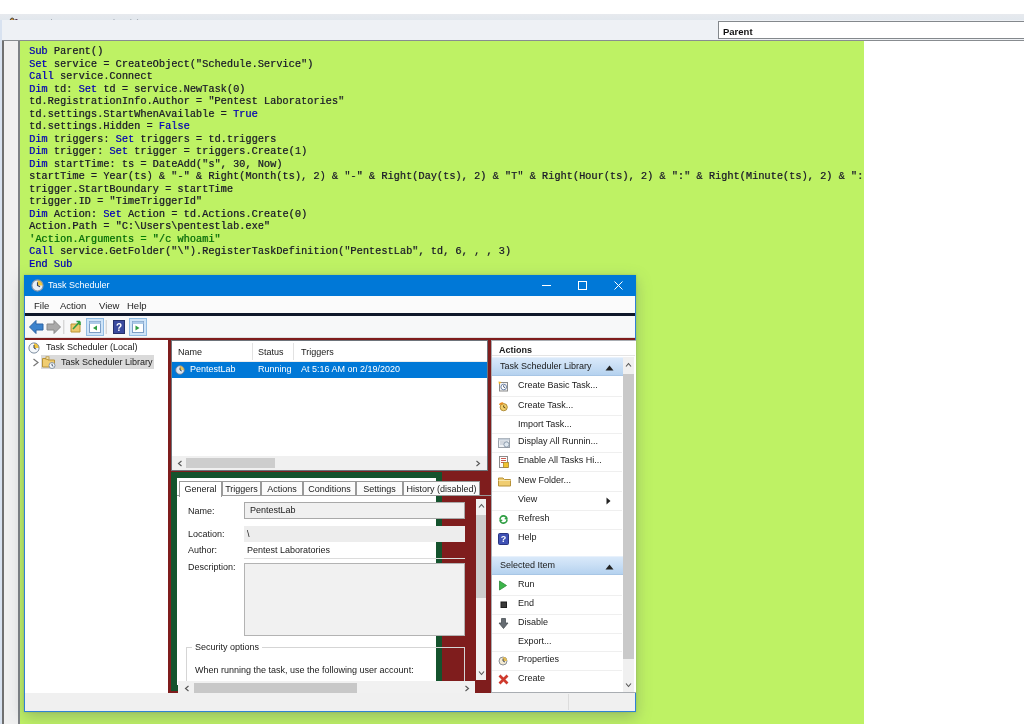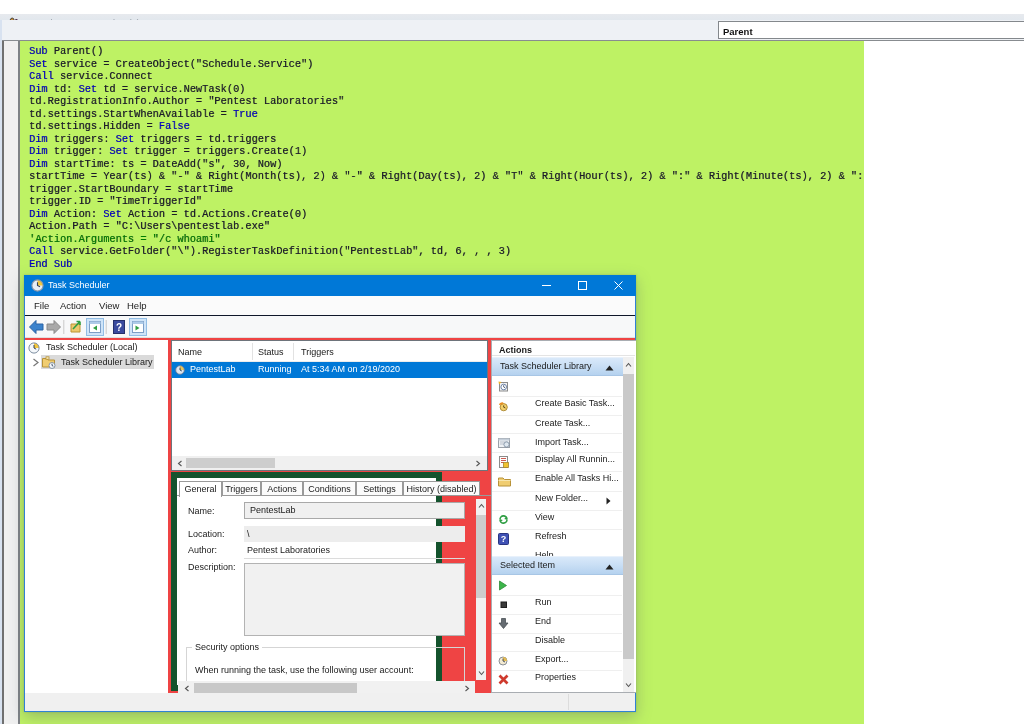--- a/index.html
+++ b/index.html
@@ -24,46 +24,46 @@
   #margin-strip { left:4px; top:41px; width:14px; height:683px; background:#f0f0f0; }
   #margin-line { left:18px; top:41px; width:2px; height:683px; background:#7e8286; }
   #code-area { left:20px; top:41px; width:844px; height:683px; background:#bef264; overflow:hidden; }
   #code { position:absolute; left:9px; top:4px;
     font-family:"Liberation Mono", monospace; font-size:10.3px; line-height:12.5px;
     color:#1c1c28; white-space:pre; text-shadow:0.45px 0 0 rgba(28,28,46,0.6); }
   #code .k { color:#0000cd; }
   #code .c { color:#007d00; }
   
   #ts { left:24px; top:275px; width:612px; height:437px; border:1px solid #2f81d5;
-    background:#ef4444; box-shadow:0 5px 14px rgba(80,90,100,.35), 0 0 2px rgba(90,100,110,.3); }
+    background:#7f1d1d; box-shadow:0 5px 14px rgba(80,90,100,.35), 0 0 2px rgba(90,100,110,.3); }
   #ts .abs { position:absolute; }
   #ts-titlebar { left:-1px; top:-1px; width:612px; height:21px; background:#0078d7; }
   #ts-title-txt { position:absolute; left:24px; top:5px; font-size:9px; color:#fff; }
   #ts-menubar { left:0; top:20px; width:610px; height:20px; background:#fbfbfb;
-    border-bottom:1px solid #0f172a; font-size:9.5px; color:#222;padding-left:36px; }
+    border-bottom:3px solid #0f172a; font-size:9.5px; color:#222;padding-left:36px; }
   #ts-menubar span { position:absolute; top:4px; }
   #ts-toolbar { left:0; top:40px; width:610px; height:22px; background:#f7f8f9;
     border-bottom:1px solid #e0e0e0; }
   
   #tree { left:0; top:64px; width:143px; height:354px; background:#fff;
     border-bottom:1px solid #d9d9d9; font-size:9px; color:#1a1a1a; }
   
   #listpane { left:146px; top:64px; width:317px; height:131px; background:#fff;
     border:1px solid #6e747b; font-size:9px; color:#1a1a1a; }
   
   #propspane { left:146px; top:196px; width:271px; height:219px; background:#fff;
     border:6px solid #14532d; font-size:9px; color:#1a1a1a; }
   
   #actions { left:466px; top:64px; width:145px; height:353px; background:#fff; overflow:hidden;
     border:1px solid #a9adb2; border-right:none; font-size:9px; color:#1a1a1a; }
   #ts-status { left:0; top:417px; width:610px; height:18px; background:#f0f0f0; }
   .tab { position:absolute; top:3px; height:15px; background:#fbfbfb;
     border:1px solid #9a9a9a; text-align:center; padding-top:2px; font-size:9px; }
   .aitem { position:absolute; left:0; width:130px; height:19px; }
-  .aitem span { position:absolute; left:26px; top:21px;margin-left:17px; }
+  .aitem span { position:absolute; left:26px; top:3px; }
   .aitem svg { position:absolute; left:6px; top:4px; }
   .asep { position:absolute; left:0; width:130px; height:1px; background:#efefef; }
   .ahdr { position:absolute; left:0; width:131px; height:19px;
     background:linear-gradient(180deg,#d9e9fa 0%,#cadff5 45%,#b5d2ef 100%);
     border-top:1px solid #e8f1fb; border-bottom:1px solid #a8c6e5; }
   .ahdr span { position:absolute; left:8px; top:3px; }
   .ahdr svg { position:absolute; right:9px; top:7px; }
 </style>
 </head>
 <body>
@@ -179,21 +179,21 @@
     <div style="position:absolute;left:0;top:20px;width:315px;height:1px;background:#ececec"></div>
     <div style="position:absolute;left:0;top:21px;width:315px;height:16px;background:#0078d7;color:#fff">
       <svg style="position:absolute;left:3px;top:3px" width="10" height="10" viewBox="0 0 10 10">
         <circle cx="5" cy="5" r="4.3" fill="#dce6f0"></circle>
         <path d="M5 5 L5 0.7 A4.3 4.3 0 0 1 9.3 5 Z" fill="#e8c75a"></path>
         <circle cx="5" cy="5" r="4.3" fill="none" stroke="#6b7a94" stroke-width="0.9"></circle>
         <path d="M5 2.6 L5 5 L6.8 6" fill="none" stroke="#28364a" stroke-width="0.9"></path>
       </svg>
       <span style="position:absolute;left:18px;top:2px">PentestLab</span>
       <span style="position:absolute;left:86px;top:2px">Running</span>
-      <span style="position:absolute;left:129px;top:2px">At 5:34 AM on 2/19/2020</span>
+      <span style="position:absolute;left:129px;top:2px">At 5:16 AM on 2/19/2020</span>
     </div>
     <div style="position:absolute;left:0;bottom:0;width:315px;height:14px;background:#f0f0f0">
       <svg style="position:absolute;left:5px;top:4px" width="6" height="7" viewBox="0 0 6 7">
           <path d="M4.5 1 L1.5 3.5 L4.5 6" fill="none" stroke="#555" stroke-width="1.1"></path>
         </svg>
       <svg style="position:absolute;left:303px;top:4px" width="6" height="7" viewBox="0 0 6 7">
           <path d="M1.5 1 L4.5 3.5 L1.5 6" fill="none" stroke="#555" stroke-width="1.1"></path>
         </svg>
       <div style="position:absolute;left:14px;top:2px;width:89px;height:10px;background:#cdcdcd"></div>
     </div>
@@ -361,21 +361,21 @@
         <path d="M5 5 L5 1 A4 4 0 0 1 9 5 Z" fill="#e3bb55"></path>
         <path d="M5 2.6 L5 5 L7 6" fill="none" stroke="#3a4654" stroke-width="0.9"></path>
         </svg>
       <span>Properties</span>
       </div>
     <div class="asep" style="top:329px"></div>
     <div class="aitem" style="top:329px">
         <svg width="11" height="11" viewBox="0 0 11 11">
         <path d="M1.5 1.5 L9.5 9.5 M9.5 1.5 L1.5 9.5" stroke="#cf3a2e" stroke-width="2.7"></path>
         </svg>
-      <span>Basic</span>
+      <span>Create</span>
       </div>
     <div class="aitem" style="top:348px">
       <span>Help</span>
       </div>
     <div style="position:absolute;left:131px;top:16px;width:11px;height:336px;background:#f0f0f0">
       <svg style="position:absolute;left:2px;top:5px" width="7" height="6" viewBox="0 0 7 6">
           <path d="M1 4.5 L3.5 1.5 L6 4.5" fill="none" stroke="#555" stroke-width="1.1"></path>
         </svg>
       <div style="position:absolute;left:0;top:17px;width:11px;height:285px;background:#c9c9c9"></div>
       <svg style="position:absolute;left:2px;bottom:5px" width="7" height="6" viewBox="0 0 7 6">

